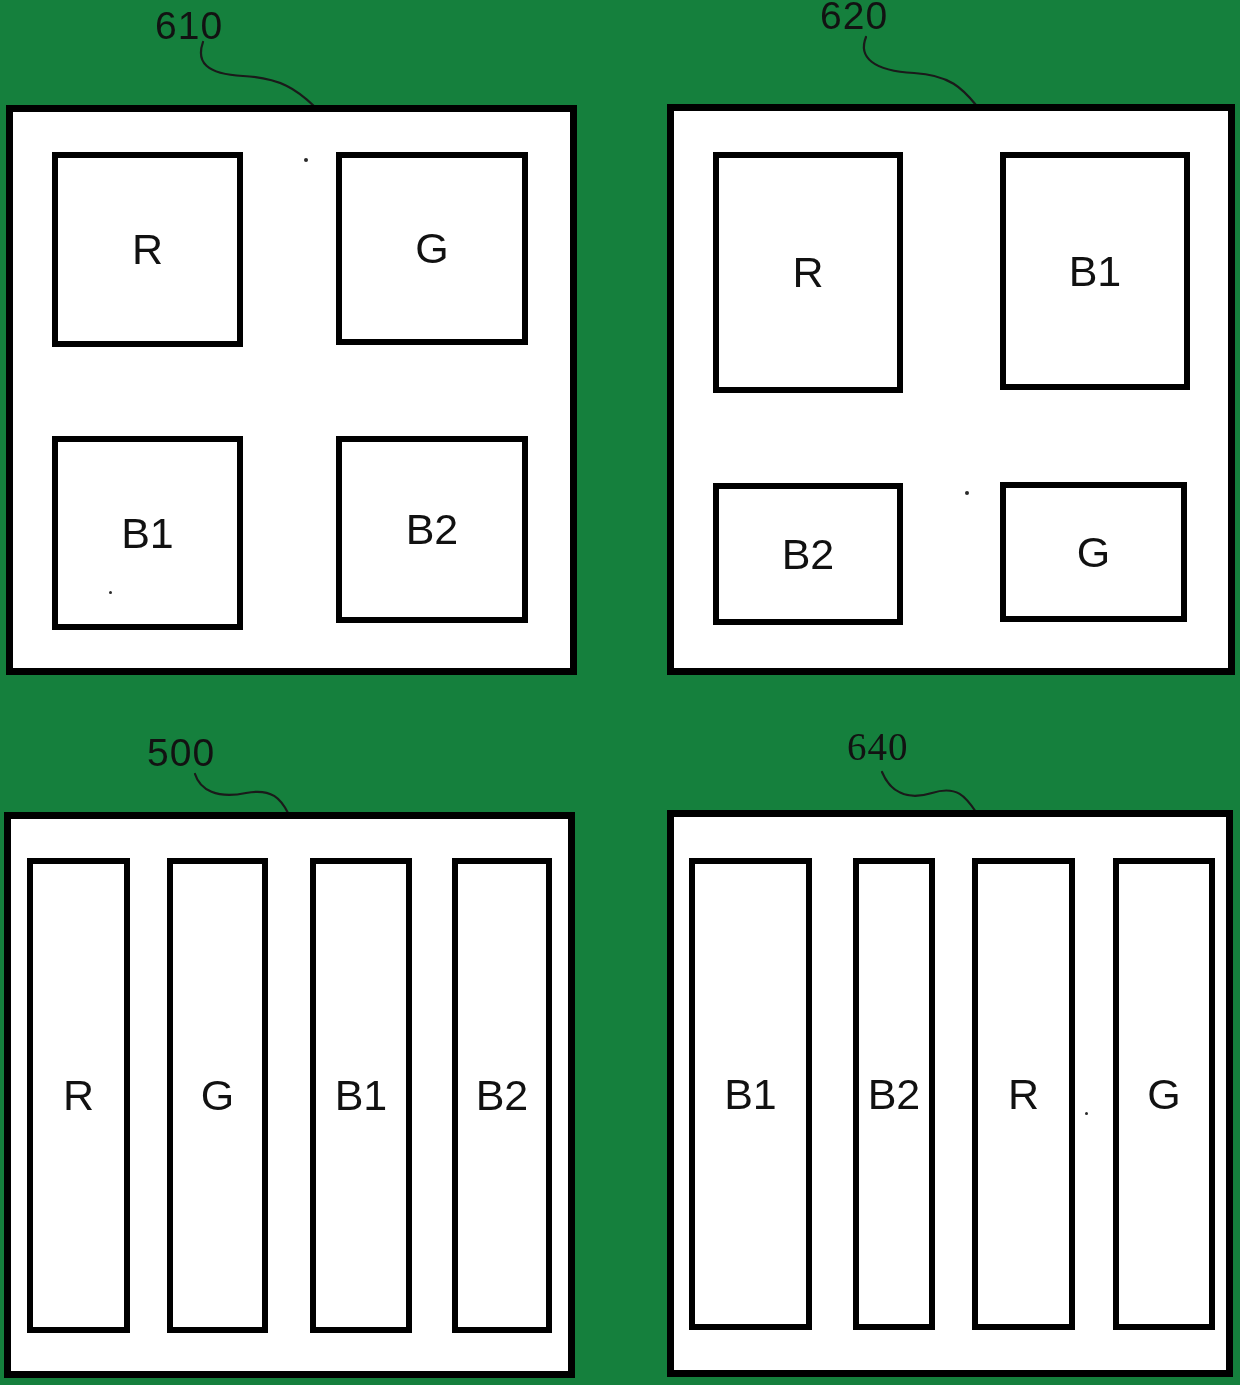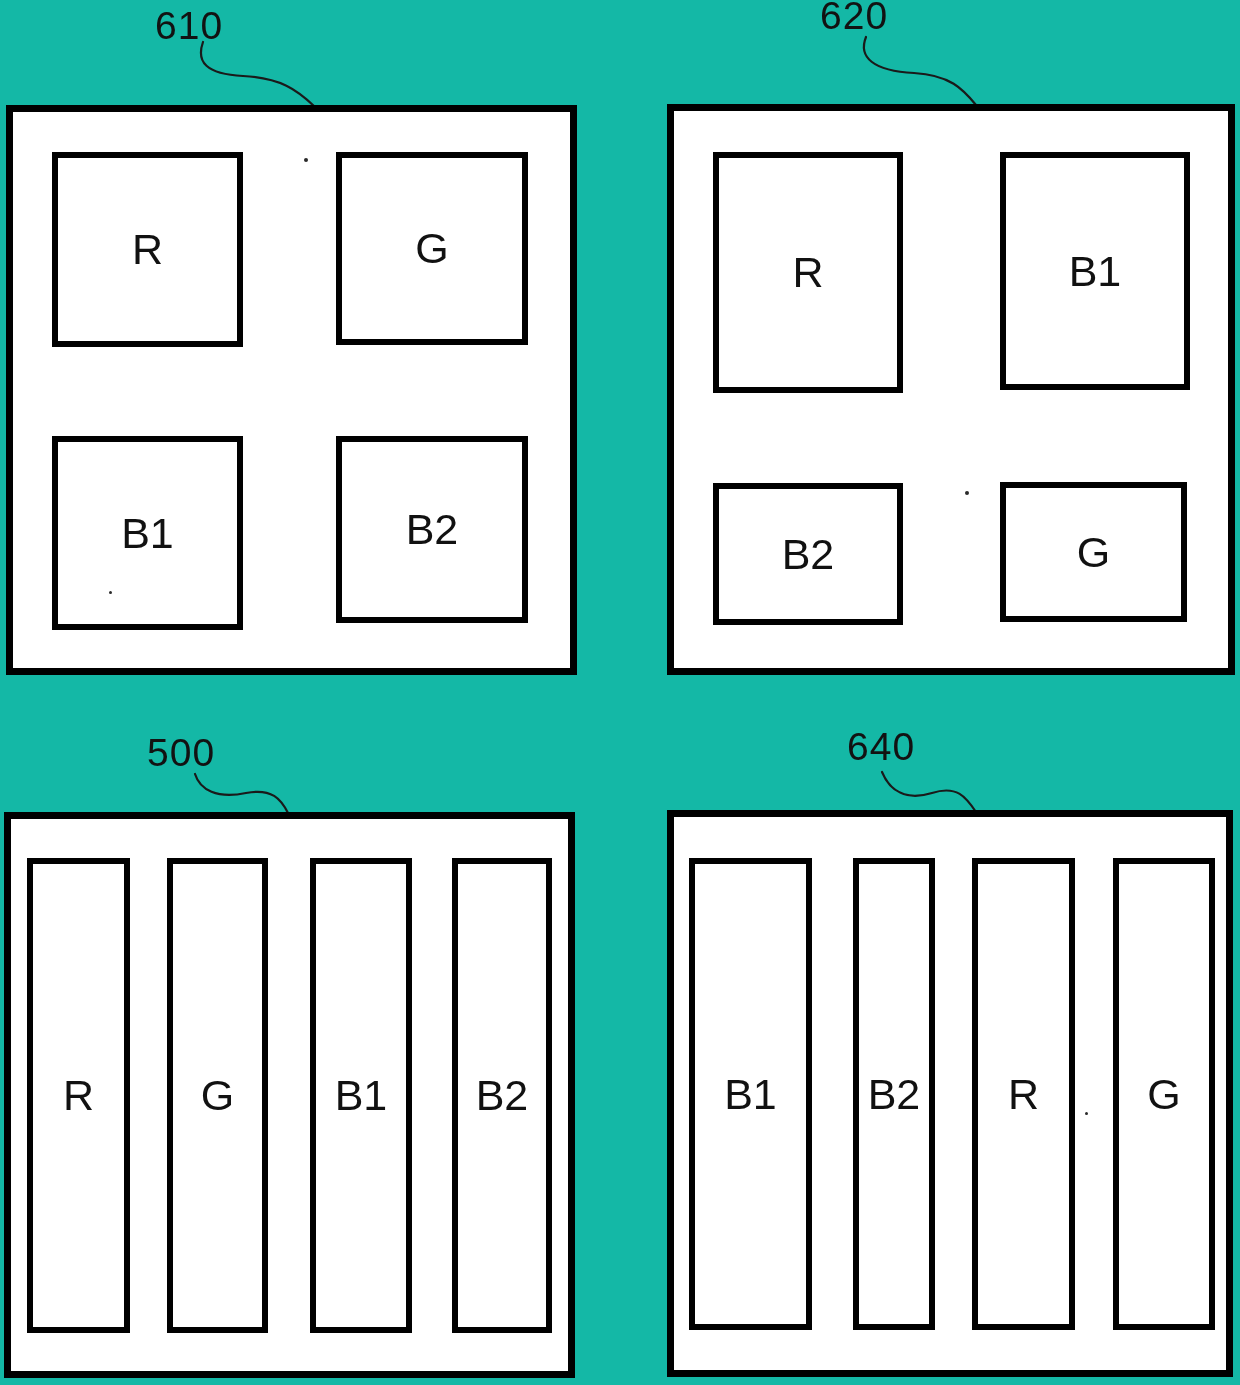--- a/index.html
+++ b/index.html
@@ -1,20 +1,20 @@
 <!DOCTYPE html>
 <html><head>
 <meta charset="utf-8">
 <style>
   html, body { margin: 0; padding: 0; background: #ffffff; }
   .stage {
     position: relative;
     width: 1240px;
     height: 1385px;
-    background: #14b8a6;
+    background: #15803d;
     font-family: "Liberation Sans", sans-serif;
     overflow: hidden;
   }
   .leaders {
     position: absolute;
     left: 0; top: 0;
     width: 1240px; height: 1385px;
     pointer-events: none;
   }
   .leaders path {
@@ -83,21 +83,21 @@
   
   .p640c0 { left: 15px;  top: 41px; width: 123px; height: 472px; }
   .p640c1 { left: 179px; top: 41px; width: 82px;  height: 472px; }
   .p640c2 { left: 298px; top: 41px; width: 103px; height: 472px; }
   .p640c3 { left: 439px; top: 41px; width: 102px; height: 472px; }
 
   
   #ref610 { left: 155px; top: 6px; }
   #ref620 { left: 820px; top: -4px; }
   #ref630 { left: 147px; top: 733px; }
-  #ref640 { left: 847px; top: 727px; }
+  #ref640 { left: 847px; top: 727px; font-family: Liberation Serif, serif; }
 
   
   .sp1 { left: 304px;  top: 158px;  width: 4px; height: 4px; }
   .sp2 { left: 109px;  top: 591px;  width: 3px; height: 3px; }
   .sp3 { left: 965px;  top: 491px;  width: 4px; height: 4px; }
   .sp4 { left: 1085px; top: 1112px; width: 3px; height: 3px; }
 </style>
 </head>
 <body>
 

